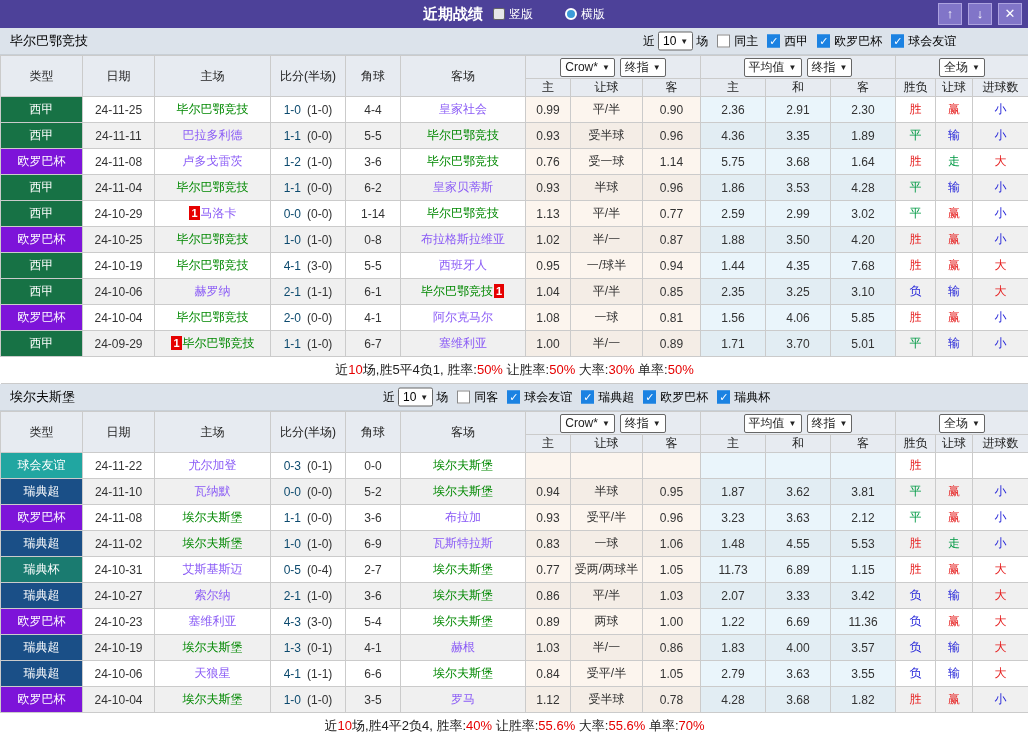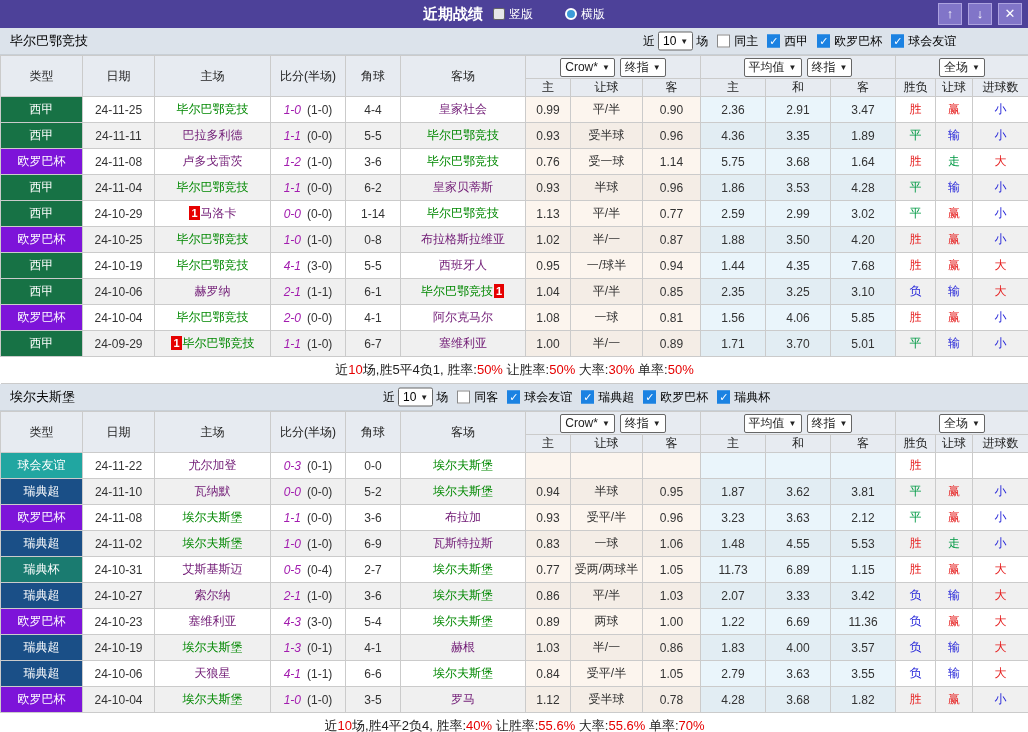--- a/index.html
+++ b/index.html
@@ -35,22 +35,22 @@
   thead tr.subrow th { height:17px; }
   tbody td { height:26px; color:#333; }
   tr.odd td { background:#FFFFFF; }
   tr.even td { background:#F0F0F0; }
   tr.odd td.c-odds { background:#FCF5EE;text-align:center; }
   tr.even td.c-odds { background:#F4EDE6; }
   tr.odd td.c-avg { background:#EAF5FB; }
   tr.even td.c-avg { background:#E2EDF3; }
   td.badge { color:#fff; font-size:12px; }
   .t-green { color:#008800; }
-  .t-black { color:#701a75; }
-  .score-main { color:#a21caf;font-style:italic; }
+  .t-black { color:#8b5cf6; }
+  .score-main { color:#0c4a6e; }
   .score-half { color:#333;padding-left:6px; }
   .redcard { display:inline-block; background:#E60000; color:#fff; font-size:11px; font-weight:bold; line-height:14px; padding:0 2px; margin:0 1px; }
   .r-red { color:#E62222; }
   .r-green { color:#009944; }
   .r-blue { color:#2626D9; }
   td.summary { height:27px; background:#fff; font-size:13px; color:#222; border-left:none; border-right:none; }
   .sum-red { color:#E60000; }
   .hdr-sels { display:flex; justify-content:center; gap:5px; align-items:center; }
 </style>
 </head>
@@ -172,21 +172,21 @@
             <td>24-11-25</td>
             <td><span class="t-green">毕尔巴鄂竞技</span></td>
             <td><span class="score-main">1-0</span><span class="score-half">(1-0)</span></td>
             <td>4-4</td>
             <td><span class="t-black">皇家社会</span></td>
             <td class="c-odds">0.99</td>
             <td class="c-odds">平/半</td>
             <td class="c-odds">0.90</td>
             <td class="c-avg">2.36</td>
             <td class="c-avg">2.91</td>
-            <td class="c-avg">3.47</td>
+            <td class="c-avg">2.30</td>
             <td class="r-red">胜</td>
             <td class="r-red">赢</td>
             <td class="r-blue">小</td>
           </tr>
           <tr class="even">
             <td class="badge" style="background: rgb(23, 114, 69);">西甲</td>
             <td>24-11-11</td>
             <td><span class="t-black">巴拉多利德</span></td>
             <td><span class="score-main">1-1</span><span class="score-half">(0-0)</span></td>
             <td>5-5</td>

